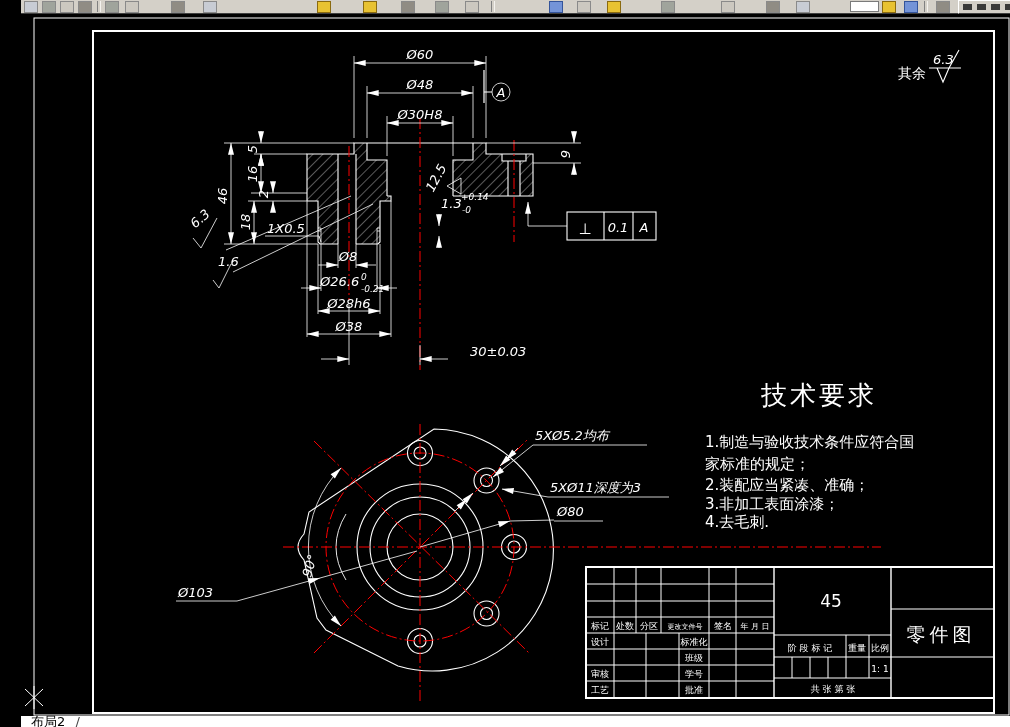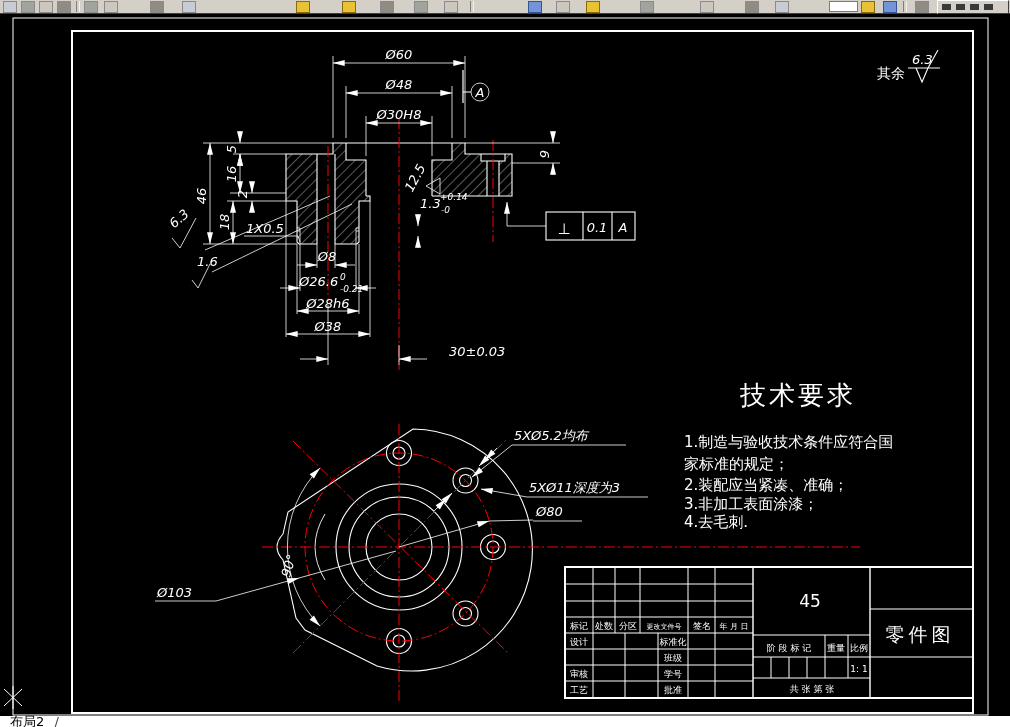--- a/index.html
+++ b/index.html
@@ -1,17 +1,17 @@
 <!DOCTYPE html>
 <html><head>
 <meta charset="utf-8">
 <style>
   html,body{margin:0;padding:0;background:#000;width:1010px;height:727px;overflow:hidden;
     font-family:"DejaVu Sans",sans-serif;}
-  #stage{position:relative;width:932px;height:727px;background:#000;}
+  #stage{position:relative;width:932px;height:727px;background:#000;margin-left:21px;}
   
   #toolbar{position:absolute;left:0;top:0;width:1010px;height:13px;background:#d4d0c8;
     border-bottom:1px solid #404040;}
   .tbi{position:absolute;top:1px;width:12px;height:10px;border:1px solid #8a8a8a;
     background:#b8b4ac;}
   .tbi.c1{background:#c8ccd4}.tbi.c2{background:#e8c232;border-color:#8a6a10}
   .tbi.c3{background:#7494d8;border-color:#34549a}.tbi.c4{background:#a0a49c}
   .tbi.c5{background:#908c84}.tbi.c6{background:#ccc8c0}
   .tbsep{position:absolute;top:1px;width:2px;height:11px;border-left:1px solid #808080;
     border-right:1px solid #f4f2ee;}

